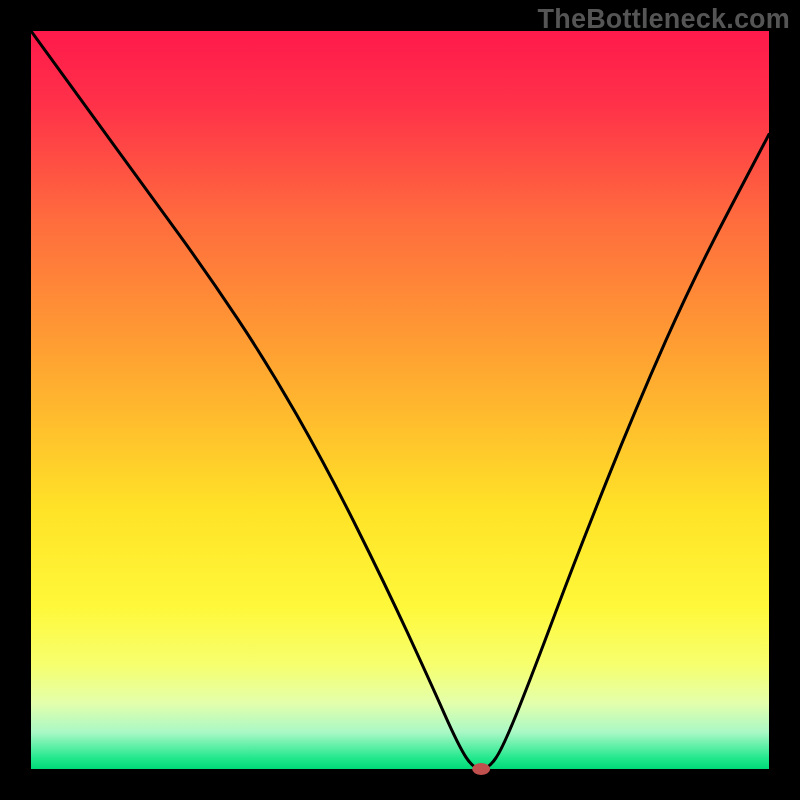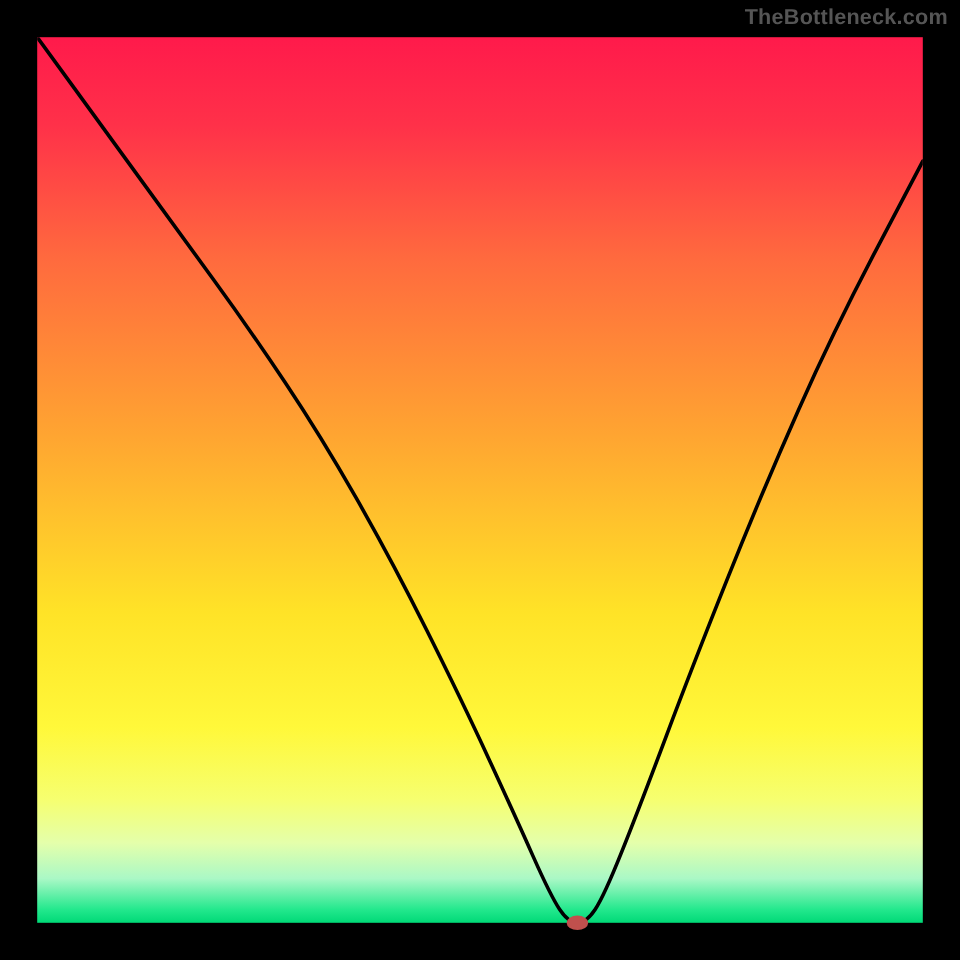--- a/index.html
+++ b/index.html
@@ -15,21 +15,21 @@
     position: relative;
     width: 800px;
     height: 800px;
     background: #000;
   }
   .watermark {
     position: absolute;
     top: 4px;
     right: 10px;
     color: #555;
-    font-size: 18px;
+    font-size: 27px;
     font-weight: 600;
     letter-spacing: 0.2px;
     user-select: none;
   }
   svg {
     position: absolute;
     top: 0;
     left: 0;
   }
 </style>

